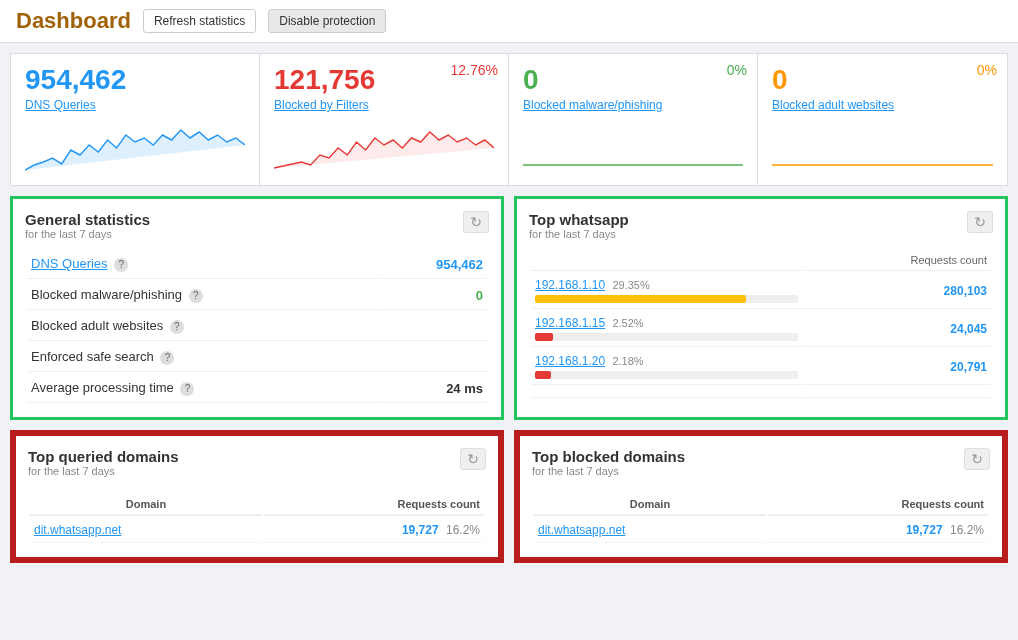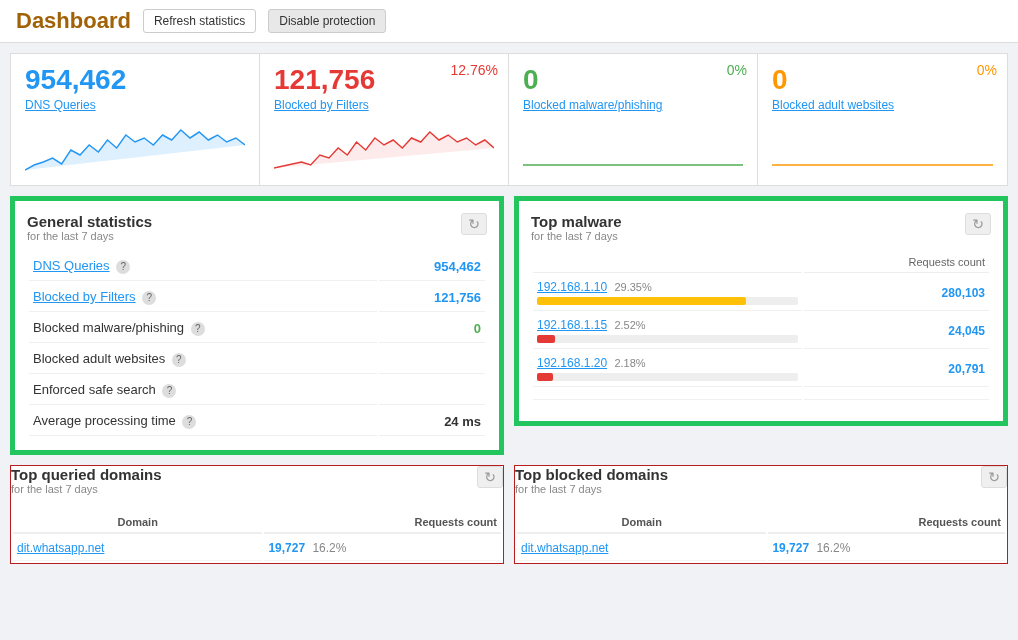--- a/index.html
+++ b/index.html
@@ -28,21 +28,21 @@
     .stat-percent.green { color: #4CAF50; }
     .stat-percent.orange { color: #FF9800; }
     .chart-area { margin-top: 8px; height: 55px; position: relative; }
 
     
     svg.sparkline { width: 100%; height: 55px; }
 
     
     .two-col { display: grid; grid-template-columns: 1fr 1fr; gap: 10px; margin-bottom: 10px; }
 
-    .panel { background: #fff; border: 5px solid #22c55e; padding: 12px; }
+    .panel { background: #fff; border: 3px solid #22c55e; padding: 12px; }
     .panel-header { display: flex; justify-content: space-between; align-items: flex-start; margin-bottom: 4px; }
     .panel-title { font-size: 15px; font-weight: bold; color: #333; }
     .panel-subtitle { font-size: 11px; color: #888; }
     .refresh-icon { cursor: pointer; color: #999; font-size: 14px; border: 1px solid #ddd; border-radius: 3px; padding: 2px 6px; }
 
     
     .stats-table { width: 100%; margin-top: 8px; }
     .stats-table tr td { padding: 6px 4px; border-bottom: 1px solid #f0f0f0; }
     .stats-table tr td:first-child { color: #333; }
     .stats-table tr td:last-child { text-align: right; font-weight: bold; }
@@ -59,26 +59,26 @@
     .client-table td:last-child { text-align: right; }
     .progress-bar-container { position: relative; height: 8px; background: #eee; border-radius: 2px; margin-top: 3px; }
     .progress-bar-fill { height: 8px; border-radius: 2px; }
     .progress-fill-yellow { background: #FFC107; }
     .progress-fill-red { background: #e53935; }
     .client-name { color: #2196F3; text-decoration: underline; cursor: pointer; font-size: 12px; text-align: right; }
     .client-pct { color: #888; font-size: 11px; margin-left: 4px; }
     .req-count { color: #2196F3; font-weight: bold; font-size: 12px; }
 
     
-    .bottom-panel { background: #fff; border: 1px solid #b91c1c; }
+    .bottom-panel { background: #fff; border: 6px solid #b91c1c; padding: 12px; }
     .domain-table { width: 100%; margin-top: 15px; }
     .domain-table th { font-size: 11px; color: #555; font-weight: bold; padding: 4px; border-bottom: 2px solid #eee; }
     .domain-table th:last-child { text-align: right; }
     .domain-table td { padding: 5px 4px; font-size: 12px; border-bottom: 1px solid #f5f5f5; }
-    .domain-table td:last-child { text-align: left; }
+    .domain-table td:last-child { text-align: right; }
     .domain-name { color: #2196F3; text-decoration: underline; cursor: pointer; }
     .domain-count { color: #2196F3; font-weight: bold; }
     .domain-pct { color: #888; margin-left: 4px; }
 
     .scrollbar-panel { overflow-y: auto; max-height: 230px; }
   </style>
 </head>
 <body>
 
 <div class="header">
@@ -150,27 +150,20 @@
         <tbody>
           <tr>
             <td>
               <span class="link-blue">DNS Queries</span>
               <span class="help-icon">?</span>
             </td>
             <td class="link-blue-bold">954,462</td>
           </tr>
           <tr>
             <td>
-              <span class="link-blue">Blocked by Filters</span>
-              <span class="help-icon">?</span>
-            </td>
-            <td class="link-blue-bold">121,756</td>
-          </tr>
-          <tr>
-            <td>
               <span>Blocked malware/phishing</span>
               <span class="help-icon">?</span>
             </td>
             <td class="val-green">0</td>
           </tr>
           <tr>
             <td>
               <span>Blocked adult websites</span>
               <span class="help-icon">?</span>
             </td>
@@ -190,21 +183,21 @@
             </td>
             <td>24 ms</td>
           </tr>
         </tbody>
       </table>
     </div>
 
     <div class="panel scrollbar-panel">
       <div class="panel-header">
         <div>
-          <div class="panel-title">Top malware</div>
+          <div class="panel-title">Top whatsapp</div>
           <div class="panel-subtitle">for the last 7 days</div>
         </div>
         <button class="refresh-icon">↻</button>
       </div>
       <table class="client-table">
         <thead>
           <tr>
             <th></th>
             <th>Requests count</th>
           </tr>

